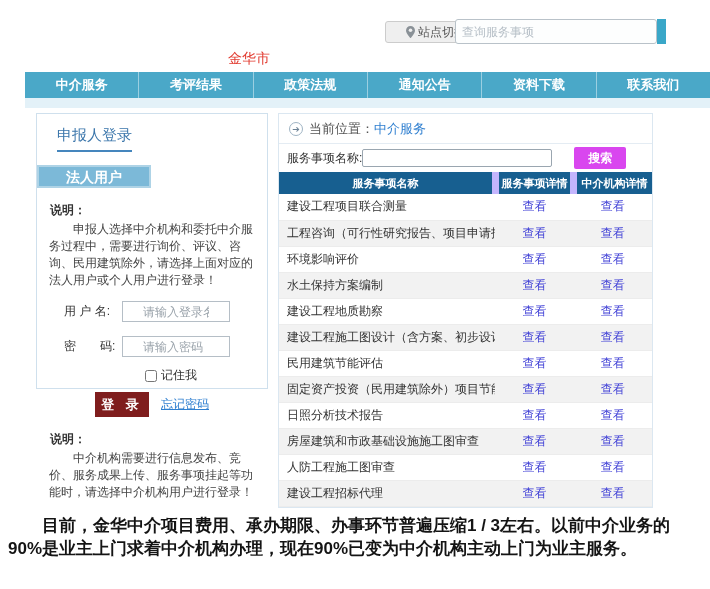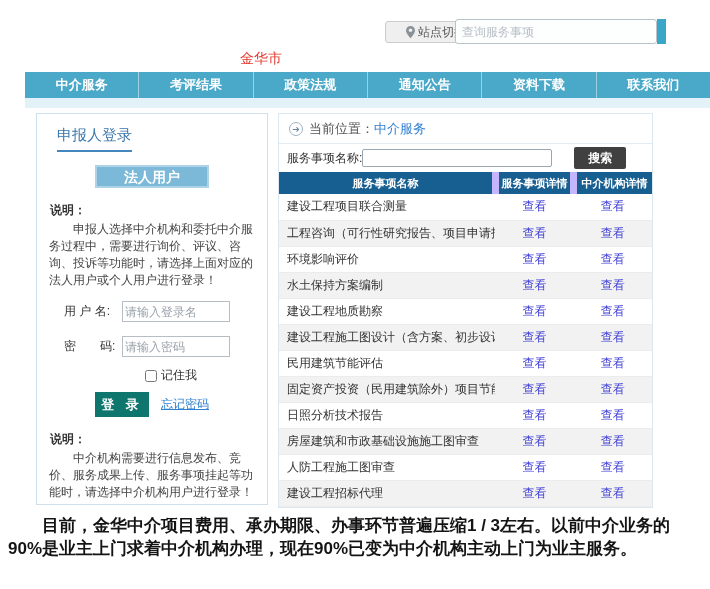--- a/index.html
+++ b/index.html
@@ -2,61 +2,61 @@
 <html><head>
 <meta charset="utf-8">
 <style>
   * { margin:0; padding:0; box-sizing:border-box; }
   html,body { background:#ffffff; }
   body { font-family:"Liberation Sans","DejaVu Sans",sans-serif; }
   .page { position:relative; width:710px; height:589px; background:#fff; overflow:hidden; }
 
   
   .site-title { position:absolute; left:28px; top:4px; font-size:34px; font-weight:bold; color:#1a6bb5; letter-spacing:2px; }
-  .region-label { position:absolute; left:240px; top:50px; font-size:14px; color:#e23b30; }
+  .region-label { position:absolute; left:228px; top:50px; font-size:14px; color:#e23b30; }
   .site-switch { position:absolute; left:385px; top:21px; height:22px; padding:0 8px 0 20px; background:#efefef; border:1px solid #cccccc; border-radius:3px; font-size:12px; color:#555; display:flex; align-items:center; gap:3px; cursor:pointer; }
   .pin-icon svg { display:block; }
   .hdr-search { position:absolute; left:455px; top:19px; width:202px; height:25px; border:1px solid #b9c2c9; border-radius:3px; padding:0 6px; font-size:12px; color:#333; background:#fdfefe; }
   .hdr-search::placeholder { color:#b5bec6; }
   .hdr-search-btn { position:absolute; left:657px; top:19px; width:9px; height:25px; background:#3aa7c8; border:none; cursor:pointer; }
 
   
   .nav { position:absolute; left:25px; top:72px; width:685px; height:26px; background:#4aa8c8; display:flex; overflow:hidden; }
   .nav-item { flex:1; display:flex; align-items:center; justify-content:center; color:#ffffff; font-size:13px; font-weight:bold; cursor:pointer; white-space:nowrap; }
   .nav-item + .nav-item { border-left:1px solid rgba(255,255,255,0.45); }
   .nav-band { position:absolute; left:25px; top:98px; width:685px; height:10px; background:#e3f1f8; }
 
   
-  .sidebar { position:absolute; left:36px; top:113px; width:232px; height:392px; background:#ffffff; border:1px solid #cfe0ed; }
+  .sidebar { position:absolute; left:36px; top:113px; width:232px; height:276px; background:#ffffff; border:1px solid #cfe0ed; }
   .side-title { display:inline-block; margin:12px 0 0 20px; font-size:15px; color:#3b76ab; padding-bottom:5px; border-bottom:2px solid #4586bd; }
-  .user-btns { margin-top:13px; display:flex; flex-direction:column; align-items:center; }
+  .user-btns { margin-top:13px; display:flex; flex-direction:row; align-items:center; }
   .user-btn { width:114px; height:23px; background:#7cb9d8; border:2px solid #aed3e6; color:#ffffff; font-size:14px; font-weight:bold; cursor:pointer; line-height:18px; }
   .note-label { margin:14px 0 2px 13px; font-size:12px; font-weight:bold; color:#333; }
   .note-text { margin:0 12px; font-size:12px; color:#444; line-height:17px; text-indent:2em; }
   .login-form { margin-top:12px; }
   .form-row { display:flex; align-items:center; margin:0 0 14px 27px; }
   .form-row label { width:58px; font-size:12px; color:#333; }
-  .form-row input { width:108px; height:21px; border:1px solid #b5bec6; padding:0 2px; font-size:12px; color:#333; }
+  .form-row input { width:108px; height:21px; border:1px solid #b5bec6; padding:0 20px; font-size:12px; color:#333; }
   .form-row input::placeholder { color:#9aa3ab; }
   .remember-row { margin:-4px 0 8px 108px; font-size:12px; color:#333; display:flex; align-items:center; gap:4px; }
   .remember-row input { width:12px; height:12px; }
   .login-row { display:flex; align-items:center; gap:12px; margin-left:58px; }
-  .login-btn { width:54px; height:25px; background:#0f766e; border:none; color:#ffffff; font-size:13px; font-weight:bold; letter-spacing:4px; cursor:pointer; }
+  .login-btn { width:54px; height:25px; background:#7f1d1d; border:none; color:#ffffff; font-size:13px; font-weight:bold; letter-spacing:4px; cursor:pointer; }
   .forgot-link { font-size:12px; color:#2f7fd0; text-decoration:underline; cursor:pointer; }
 
   
   .main { position:absolute; left:278px; top:113px; width:375px; background:#ffffff; border:1px solid #dbe7f1; }
   .breadcrumb { height:30px; display:flex; align-items:center; padding-left:10px; border-bottom:1px solid #e4ecf3; font-size:13px; }
   .crumb-icon { width:14px; height:14px; border:1px solid #9fb4c4; border-radius:50%; color:#6d8396; font-size:9px; line-height:12px; text-align:center; margin-right:6px; }
   .crumb-prefix { color:#555; }
   .crumb-current { color:#2f7fd0; cursor:pointer; }
   .search-row { height:28px; display:flex; align-items:center; padding-left:8px; }
   .search-row label { font-size:12px; color:#333; }
   .svc-input { width:190px; height:18px; border:1px solid #9aa6b0; border-radius:2px; padding:0 4px; font-size:12px; }
-  .search-btn { margin-left:22px; width:52px; height:22px; background:#404040; border:none; border-radius:2px; color:#fff; font-size:12px; font-weight:bold; cursor:pointer; }
+  .search-btn { margin-left:22px; width:52px; height:22px; background:#d946ef; border:none; border-radius:2px; color:#fff; font-size:12px; font-weight:bold; cursor:pointer; }
 
   table.svc { width:100%; border-collapse:collapse; table-layout:fixed; }
   table.svc th { height:22px; background:#175f90; color:#ffffff; font-size:11px; font-weight:bold; text-align:center; }
   table.svc th + th { border-left:7px solid #c4b5fd; }
   col.c-name { width:58%; } col.c-det { width:21%; } col.c-org { width:21%; }
   table.svc td { height:26px; font-size:12px; color:#333; border-bottom:1px solid #ececec; }
   td.name { padding-left:8px; text-align:left; white-space:nowrap; overflow:hidden; }
   td.view { text-align:center; }
   td.view a { color:#4141d6; text-decoration:none; cursor:pointer; }
   tr.alt td { background:#f2f2f2; }
@@ -95,21 +95,21 @@
   <div class="nav-band"></div>
 
   <div class="sidebar">
     <div>
       <span class="side-title">申报人登录</span>
     </div>
     <div class="user-btns">
       <button class="user-btn">法人用户</button>
     </div>
     <div class="note-label">说明：</div>
-    <p class="note-text">申报人选择中介机构和委托中介服务过程中，需要进行询价、评议、咨询、投诉等功能时，请选择上面对应的法人用户或个人用户进行登录！</p>
+    <p class="note-text">申报人选择中介机构和委托中介服务过程中，需要进行询价、评议、咨询、民用建筑除外，请选择上面对应的法人用户或个人用户进行登录！</p>
 
     <div class="login-form">
       <div class="form-row">
         <label>用 户 名:</label>
         <input type="text" placeholder="请输入登录名" style="">
       </div>
       <div class="form-row">
         <label>密　　码:</label>
         <input type="text" placeholder="请输入密码" style="">
       </div>

